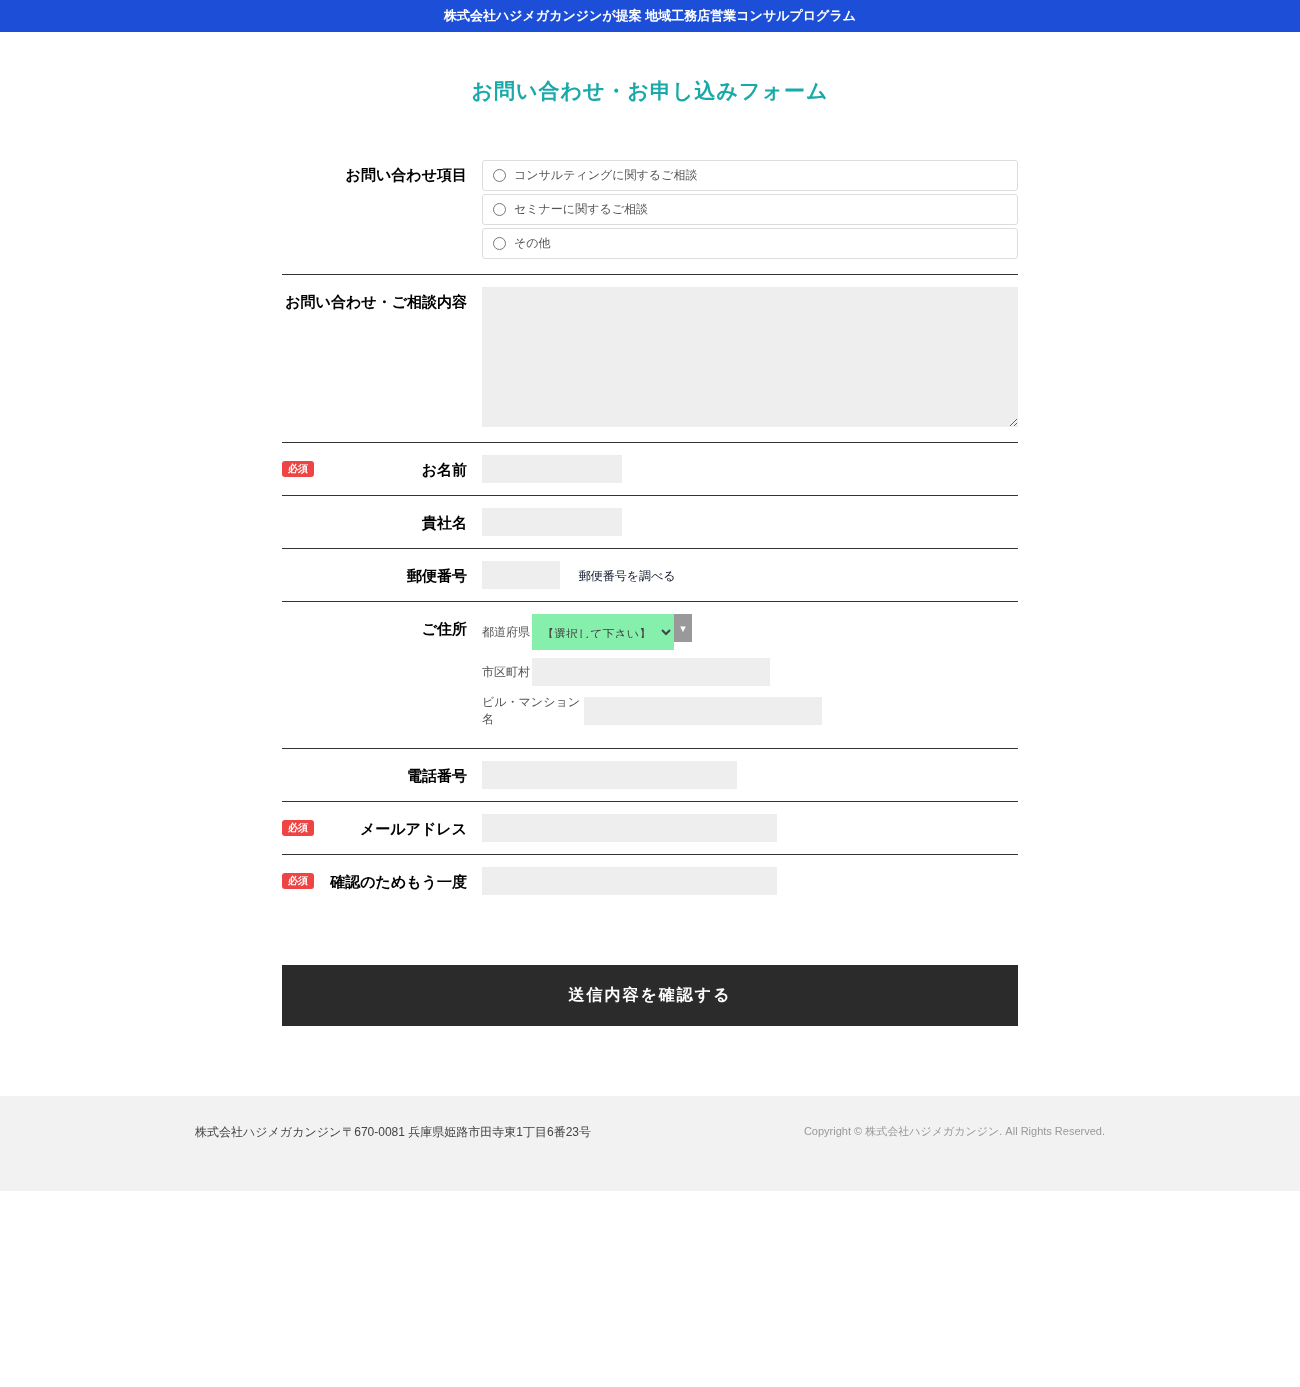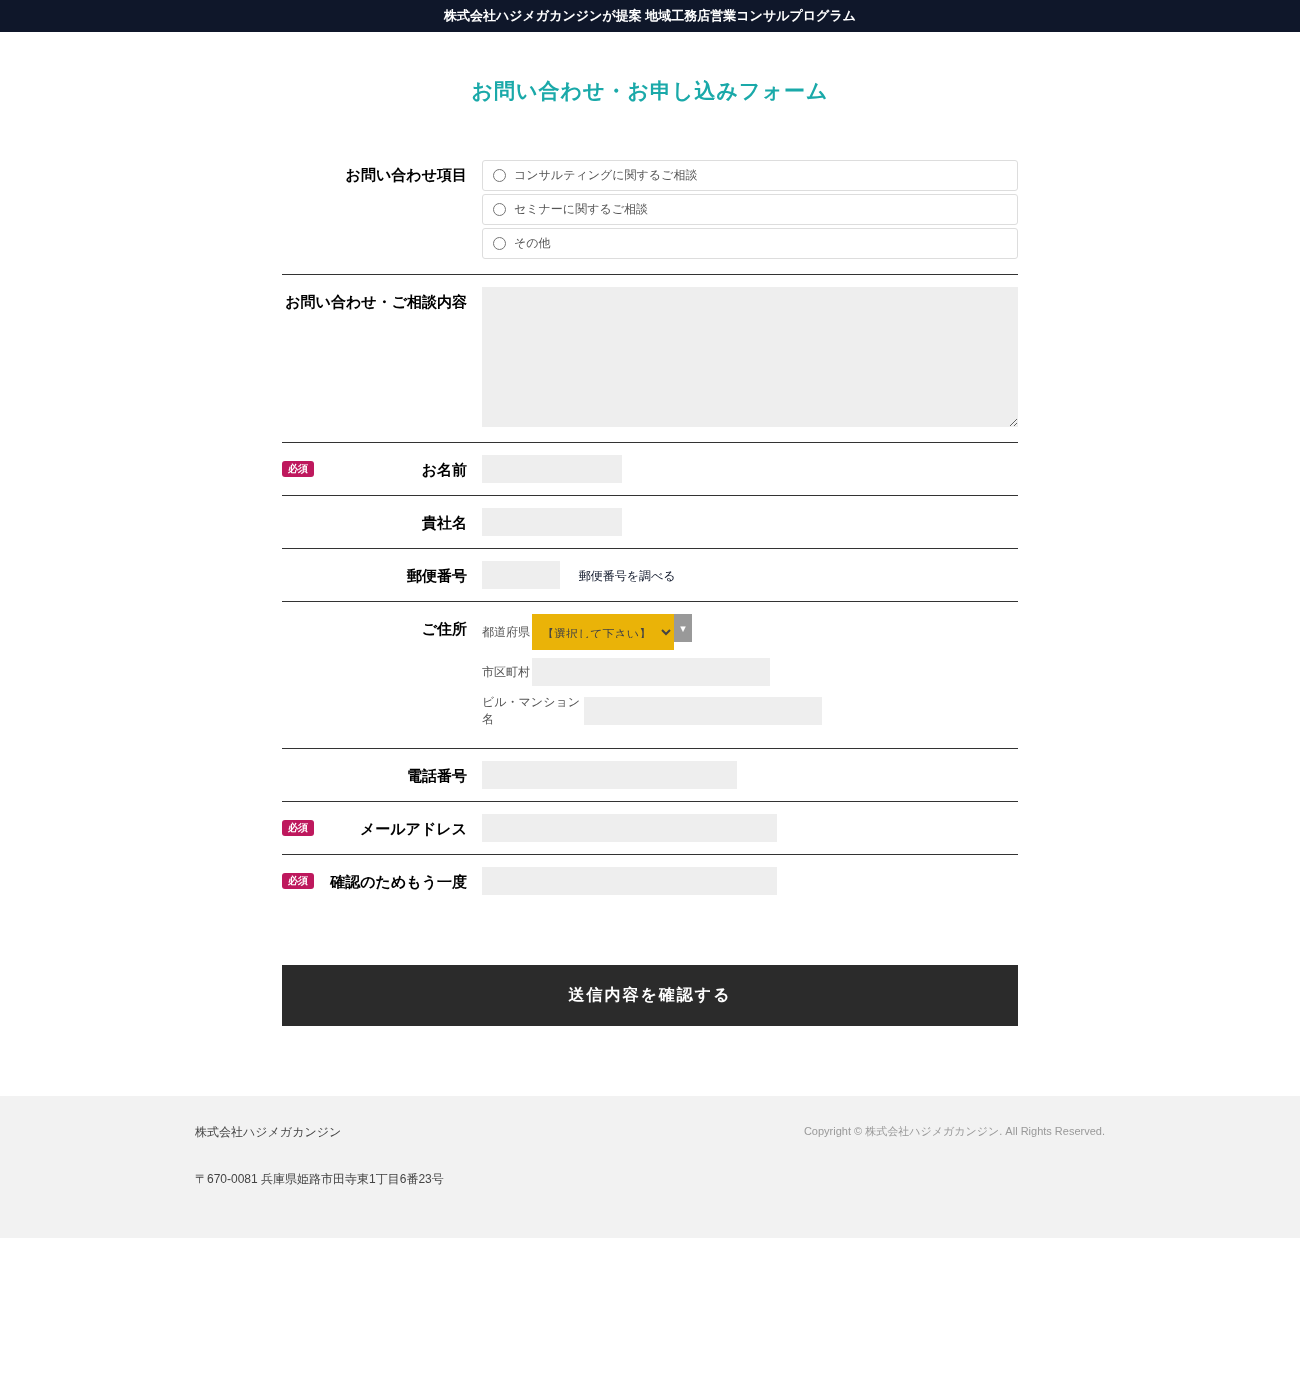--- a/index.html
+++ b/index.html
@@ -3,21 +3,21 @@
 <meta charset="utf-8">
 <style>
   * { box-sizing: border-box; margin: 0; padding: 0; }
   body {
     font-family: "Hiragino Kaku Gothic Pro", "Meiryo", sans-serif;
     font-size: 13px;
     color: #111;
     background: #fff;
   }
   .top-bar {
-    background: #0f172a;
+    background: #1d4ed8;
     color: #fff;
     text-align: center;
     font-weight: bold;
     padding: 7px 0;
     font-size: 13px;
   }
   .form-title {
     text-align: center;
     color: #1aa9a9;
     font-weight: bold;
@@ -44,21 +44,21 @@
     font-size: 15px;
     color: #000;
     padding-right: 15px;
     padding-top: 6px;
     position: relative;
   }
   .req {
     position: absolute;
     left: 0;
     top: 6px;
-    background: #be185d;
+    background: #ef4444;
     color: #fff;
     font-size: 10px;
     font-weight: bold;
     padding: 1px 6px;
     border-radius: 3px;
   }
   .input-col {
     flex: 1;
   }
   .radio-box {
@@ -102,21 +102,21 @@
   .addr-line {
     display: flex; align-items: center; margin-bottom: 8px;
   }
   .addr-label {
     font-size: 12px; color: #555; width: 50px; flex: 0 0 50px;
   }
   .addr-label-wide {
     font-size: 12px; color: #555; width: 102px; flex: 0 0 102px;
   }
   select.pref {
-    background: #eab308;
+    background: #86efac;
     border: none;
     height: 36px;
     padding: 12px 6px;
     font-size: 12px;
     color: #444;
   }
   .pref-wrap {
     display: inline-flex;
   }
   .pref-arrow {
@@ -144,21 +144,21 @@
     padding: 28px 0 50px;
   }
   .footer-inner {
     width: 910px;
     margin: 0 auto;
     display: flex;
     justify-content: space-between;
     font-size: 12px;
     color: #444;
   }
-  .footer-left { display: flex; gap: 30px; flex-direction: column; }
+  .footer-left { display: flex; gap: 1px; }
   .copyright { color: #999; font-size: 11px; }
   .no-border { border-bottom: none; }
 </style>
 </head>
 <body>
 
 <div class="top-bar">
   <span>株式会社ハジメガカンジンが提案 地域工務店営業コンサルプログラム</span>
 </div>
 

